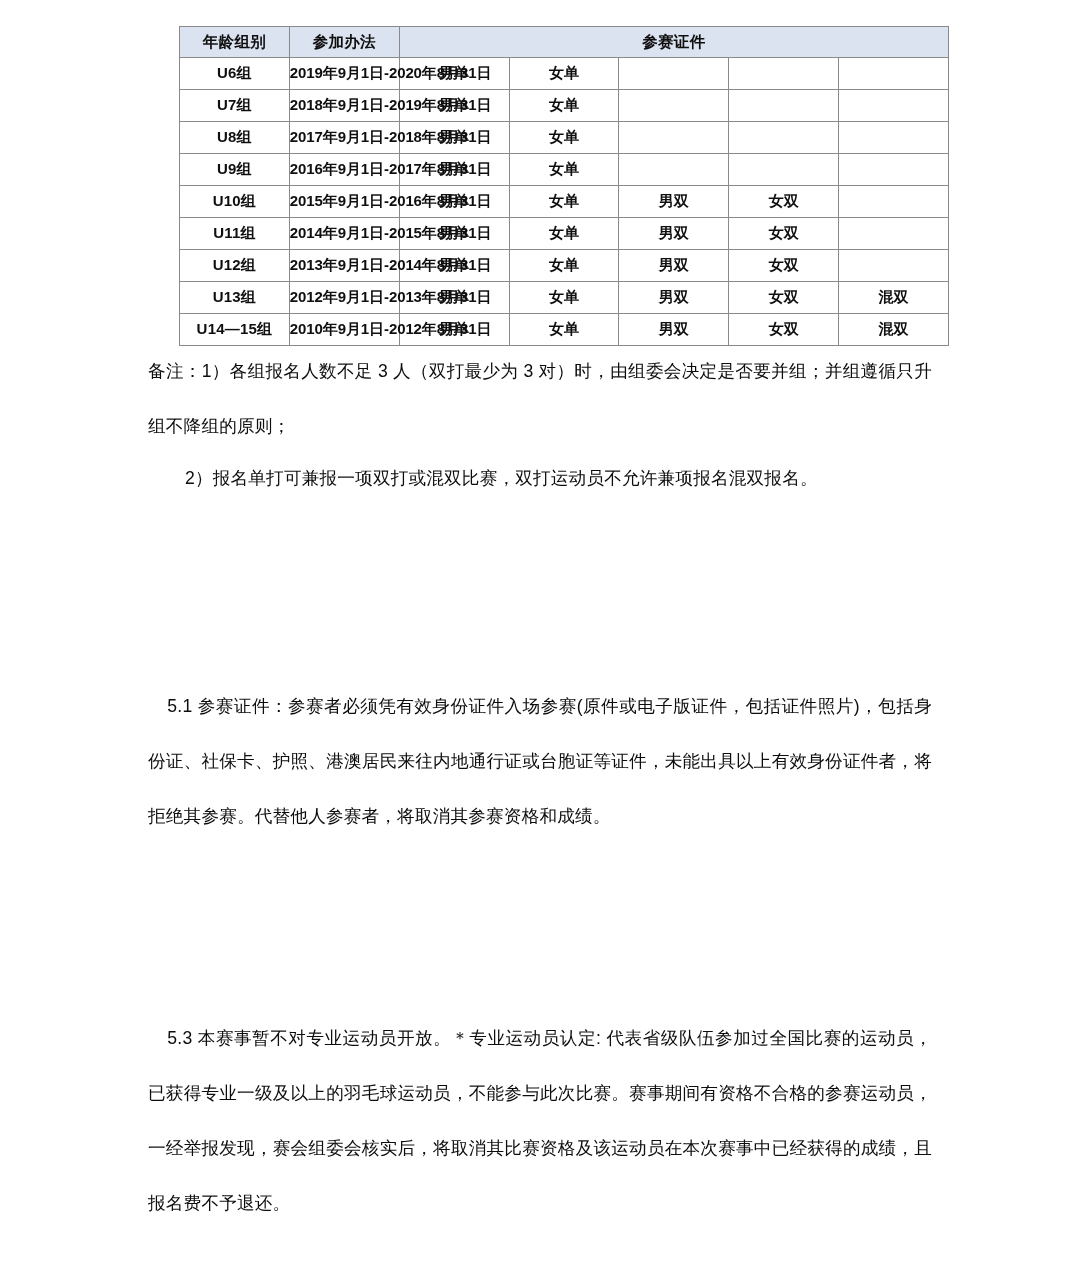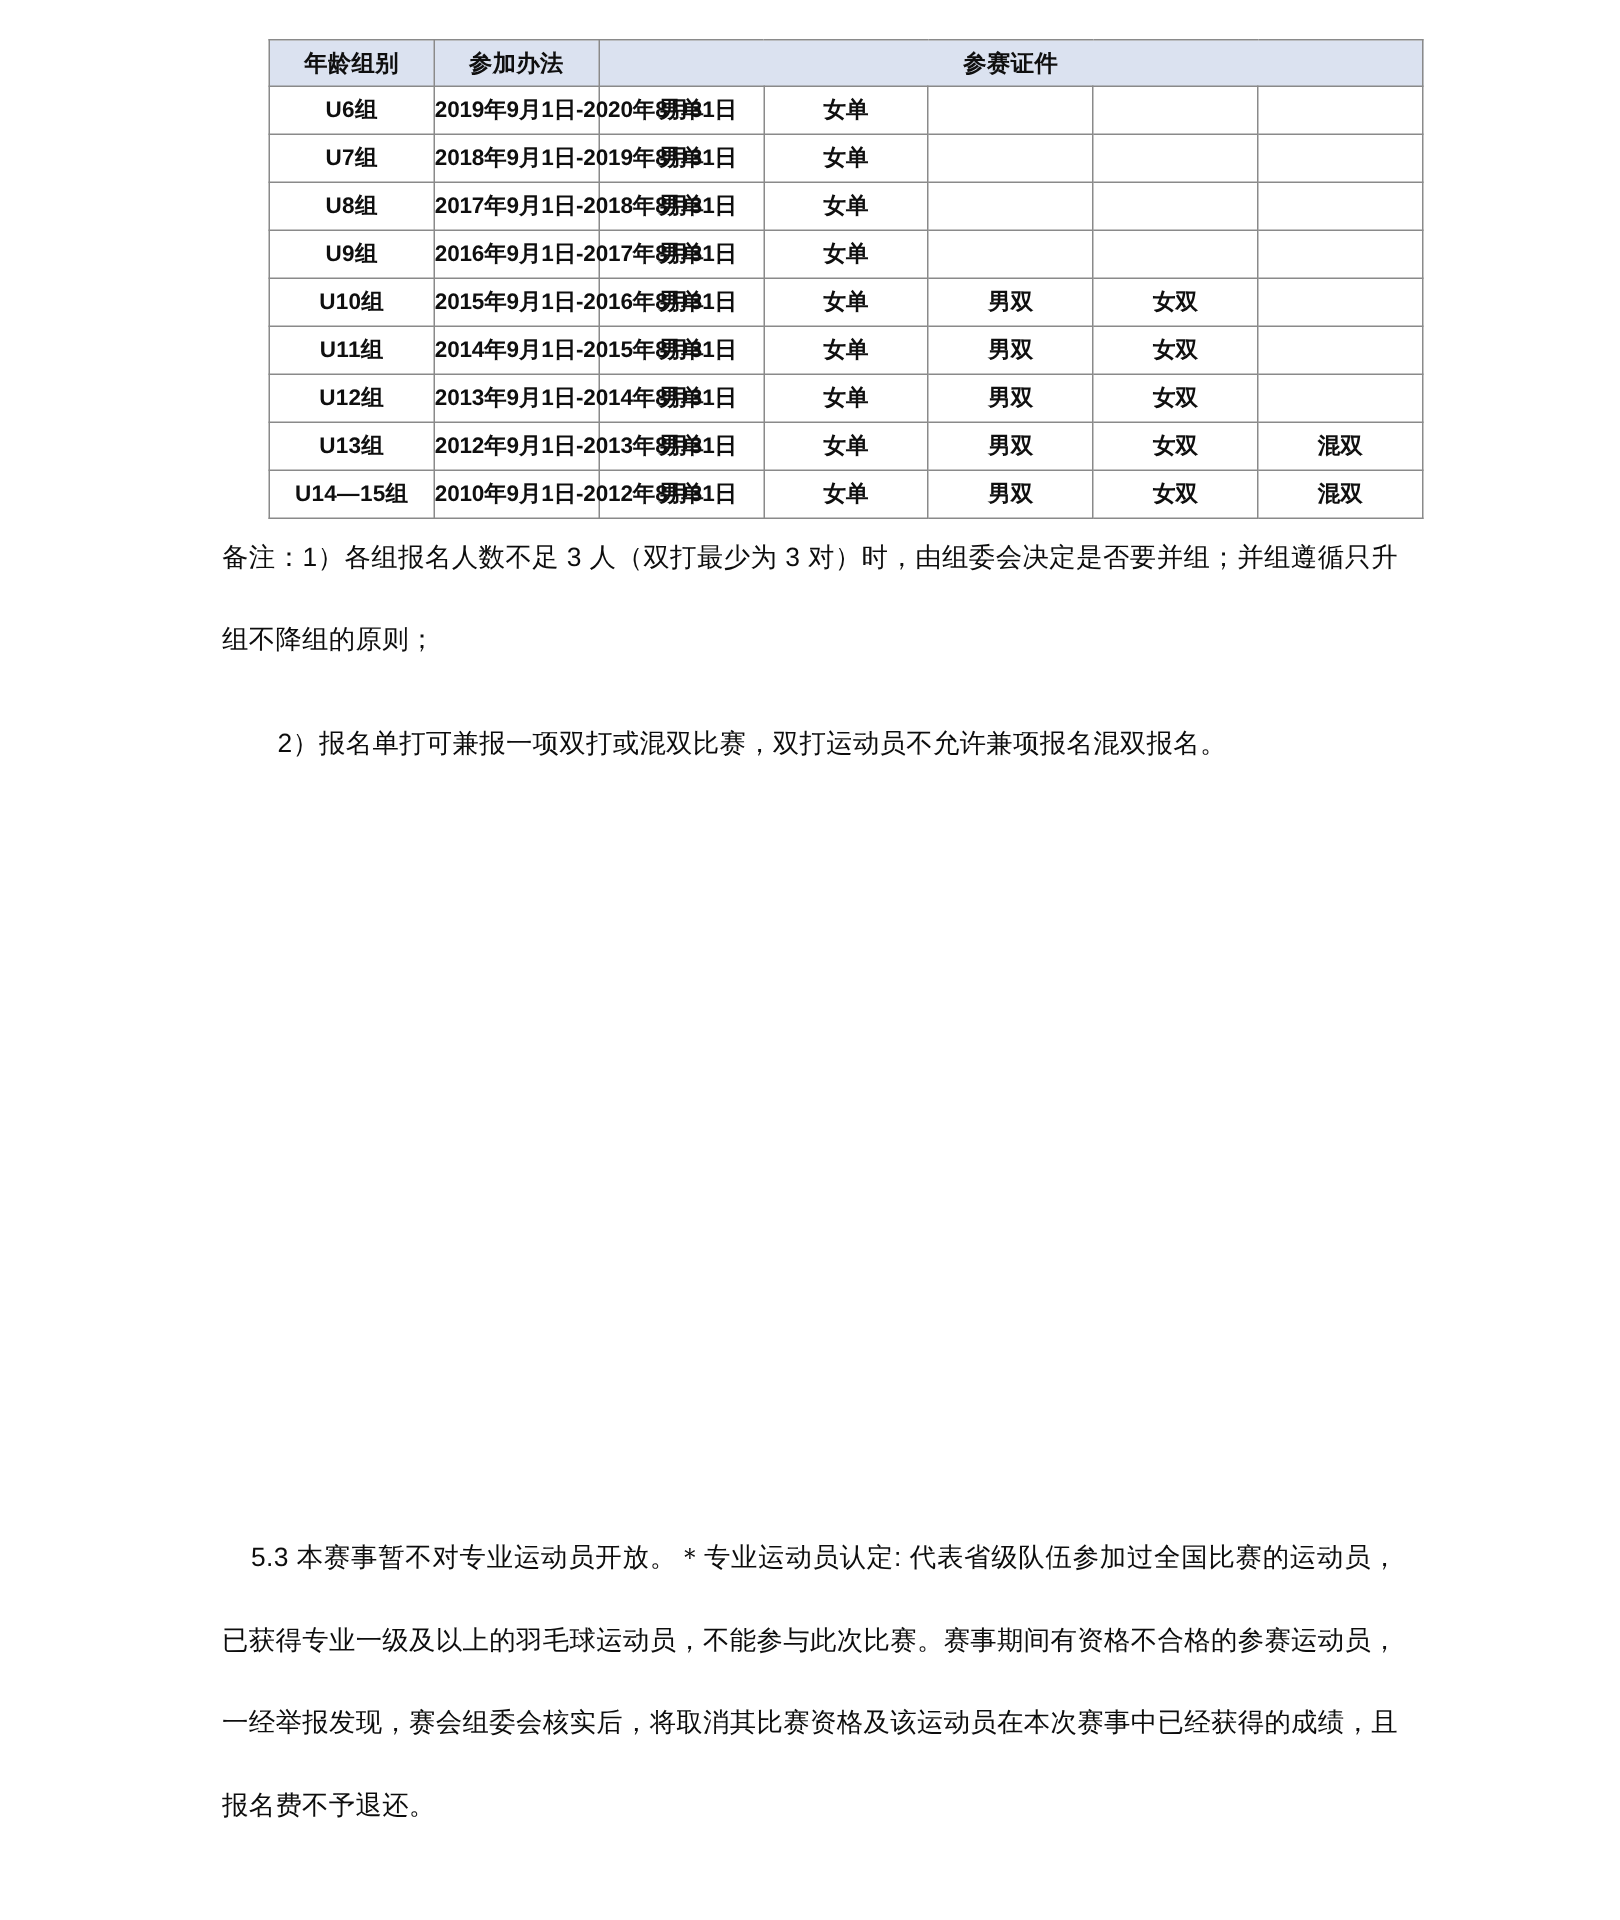--- a/index.html
+++ b/index.html
@@ -67,21 +67,21 @@
     width: 784px;
     font-size: 17.6px;
     font-weight: normal;
     line-height: 55px;
     color: #0d0d0d;
     letter-spacing: 0.2px;
     text-align: justify;
     text-justify: inter-character;
   }
   .p-note1 { top: 344px; }
-  .p-note2 { top: 468px; text-indent: 2.1em; }
+  .p-note2 { top: 451px; text-indent: 2.1em; }
   .p-note3 { top: 510px; text-indent: 2.1em; }
   .h-section { top: 624px; }
   .p-51 { top: 679px; text-indent: 1.1em; }
   .p-52 { top: 845px; text-indent: 1.1em; }
   .p-53 { top: 1011px; text-indent: 1.1em; }
 </style>
 </head>
 <body>
 
 <div class="page">
@@ -177,15 +177,16 @@
             <td class="col-ev">女双</td>
             <td class="col-ev">混双</td>
           </tr>
         </tbody>
     </table>
   </div>
 
   <div class="body-text p-note1">备注：1）各组报名人数不足 3 人（双打最少为 3 对）时，由组委会决定是否要并组；并组遵循只升组不降组的原则；</div>
   <div class="body-text p-note2">2）报名单打可兼报一项双打或混双比赛，双打运动员不允许兼项报名混双报名。</div>
 
+  <div class="body-text p-51">5.1 参赛证件：参赛者必须凭有效身份证件入场参赛(原件或电子版证件，包括证件照片)，包括身份证、社保卡、护照、港澳居民来往内地通行证或台胞证等证件，未能出具以上有效身份证件者，将拒绝其参赛。代替他人参赛者，将取消其参赛资格和成绩。</div>
   <div class="body-text p-53">5.3 本赛事暂不对专业运动员开放。＊专业运动员认定: 代表省级队伍参加过全国比赛的运动员，已获得专业一级及以上的羽毛球运动员，不能参与此次比赛。赛事期间有资格不合格的参赛运动员，一经举报发现，赛会组委会核实后，将取消其比赛资格及该运动员在本次赛事中已经获得的成绩，且报名费不予退还。</div>
 
 </div>
 
 </body></html>

